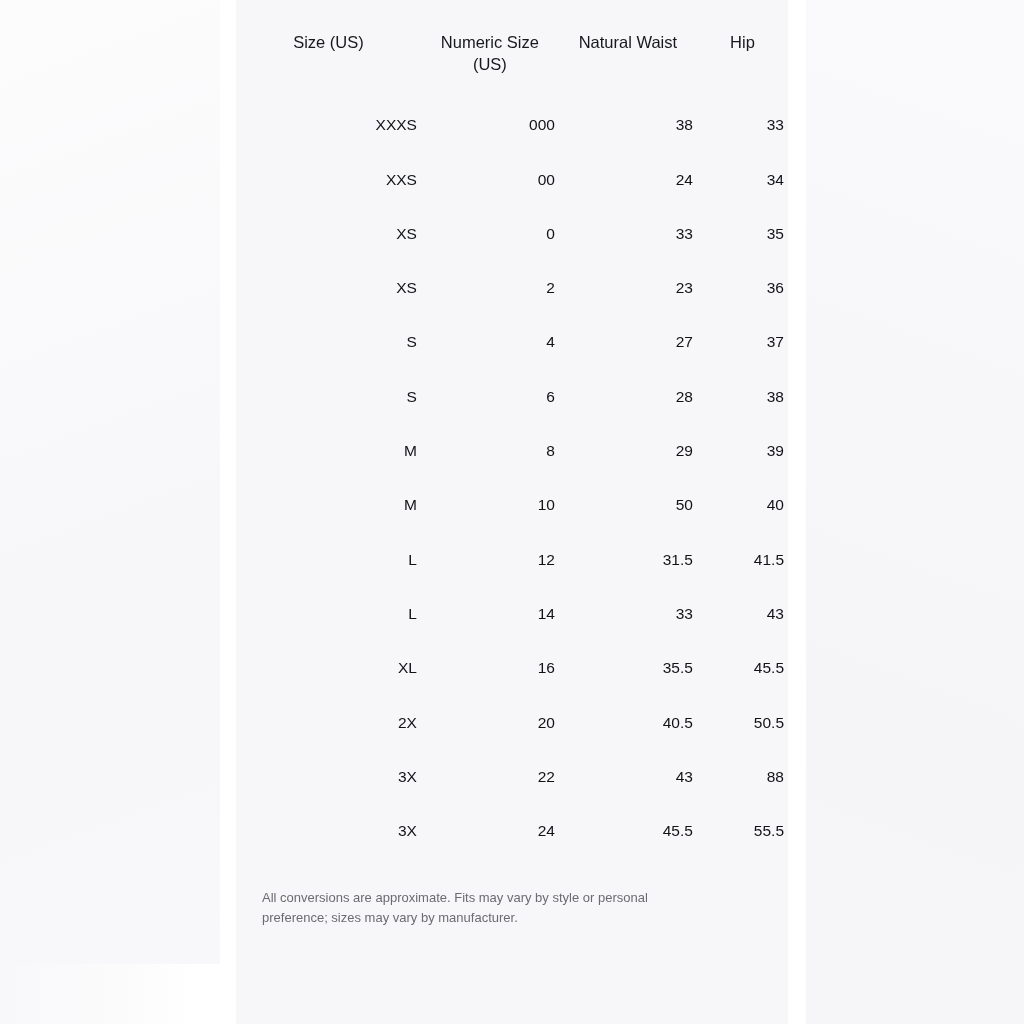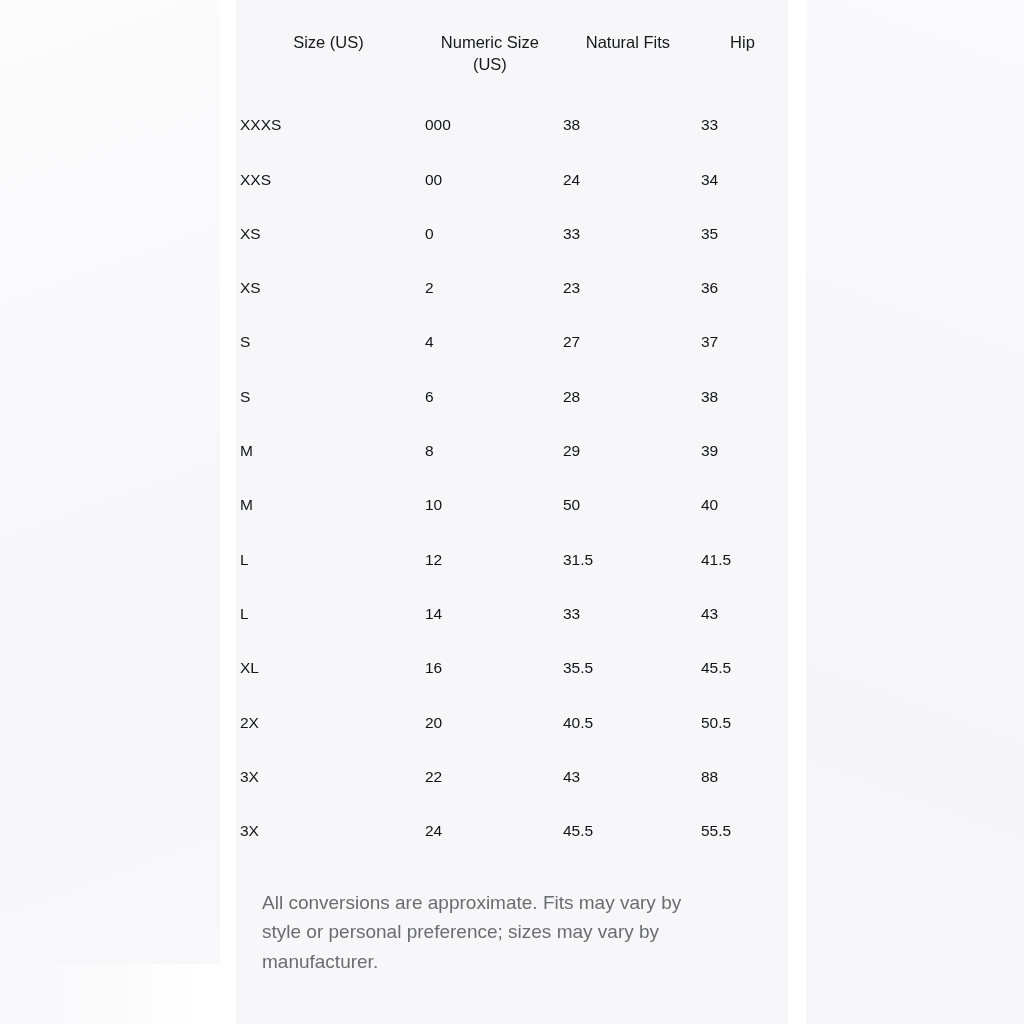--- a/index.html
+++ b/index.html
@@ -83,30 +83,30 @@
     color:#18191d;
     padding:14px 4px 22px;
     line-height:1.33;
     vertical-align:top;
   }
 
   table#size-table tbody td {
     font-size:15.5px;
     font-weight:400;
     color:#121316;
-    text-align:left;
+    text-align:right;
     height:54.3px;
     padding:0 4px;
     line-height:1;
   }
 
   
   #footnote {
     padding:30px 26px 0 26px;
-    font-size:19px;
+    font-size:13px;
     line-height:1.55;
     color:#6b6b72;
     max-width:500px;
   }
 </style>
 </head>
 <body>
 
 <div id="page-bg"></div>
 <div id="bg-soft-left"></div>
@@ -124,21 +124,21 @@
     <colgroup>
       <col class="c0">
         <col class="c1">
         <col class="c2">
         <col class="c3">
     </colgroup>
     <thead>
       <tr>
         <th>Size (US)</th>
         <th>Numeric Size (US)</th>
-        <th>Natural Fits</th>
+        <th>Natural Waist</th>
         <th>Hip</th>
       </tr>
     </thead>
     <tbody id="size-table-body">
         <tr>
           <td>XXXS</td>
           <td>000</td>
           <td>38</td>
           <td>33</td>
         </tr>

